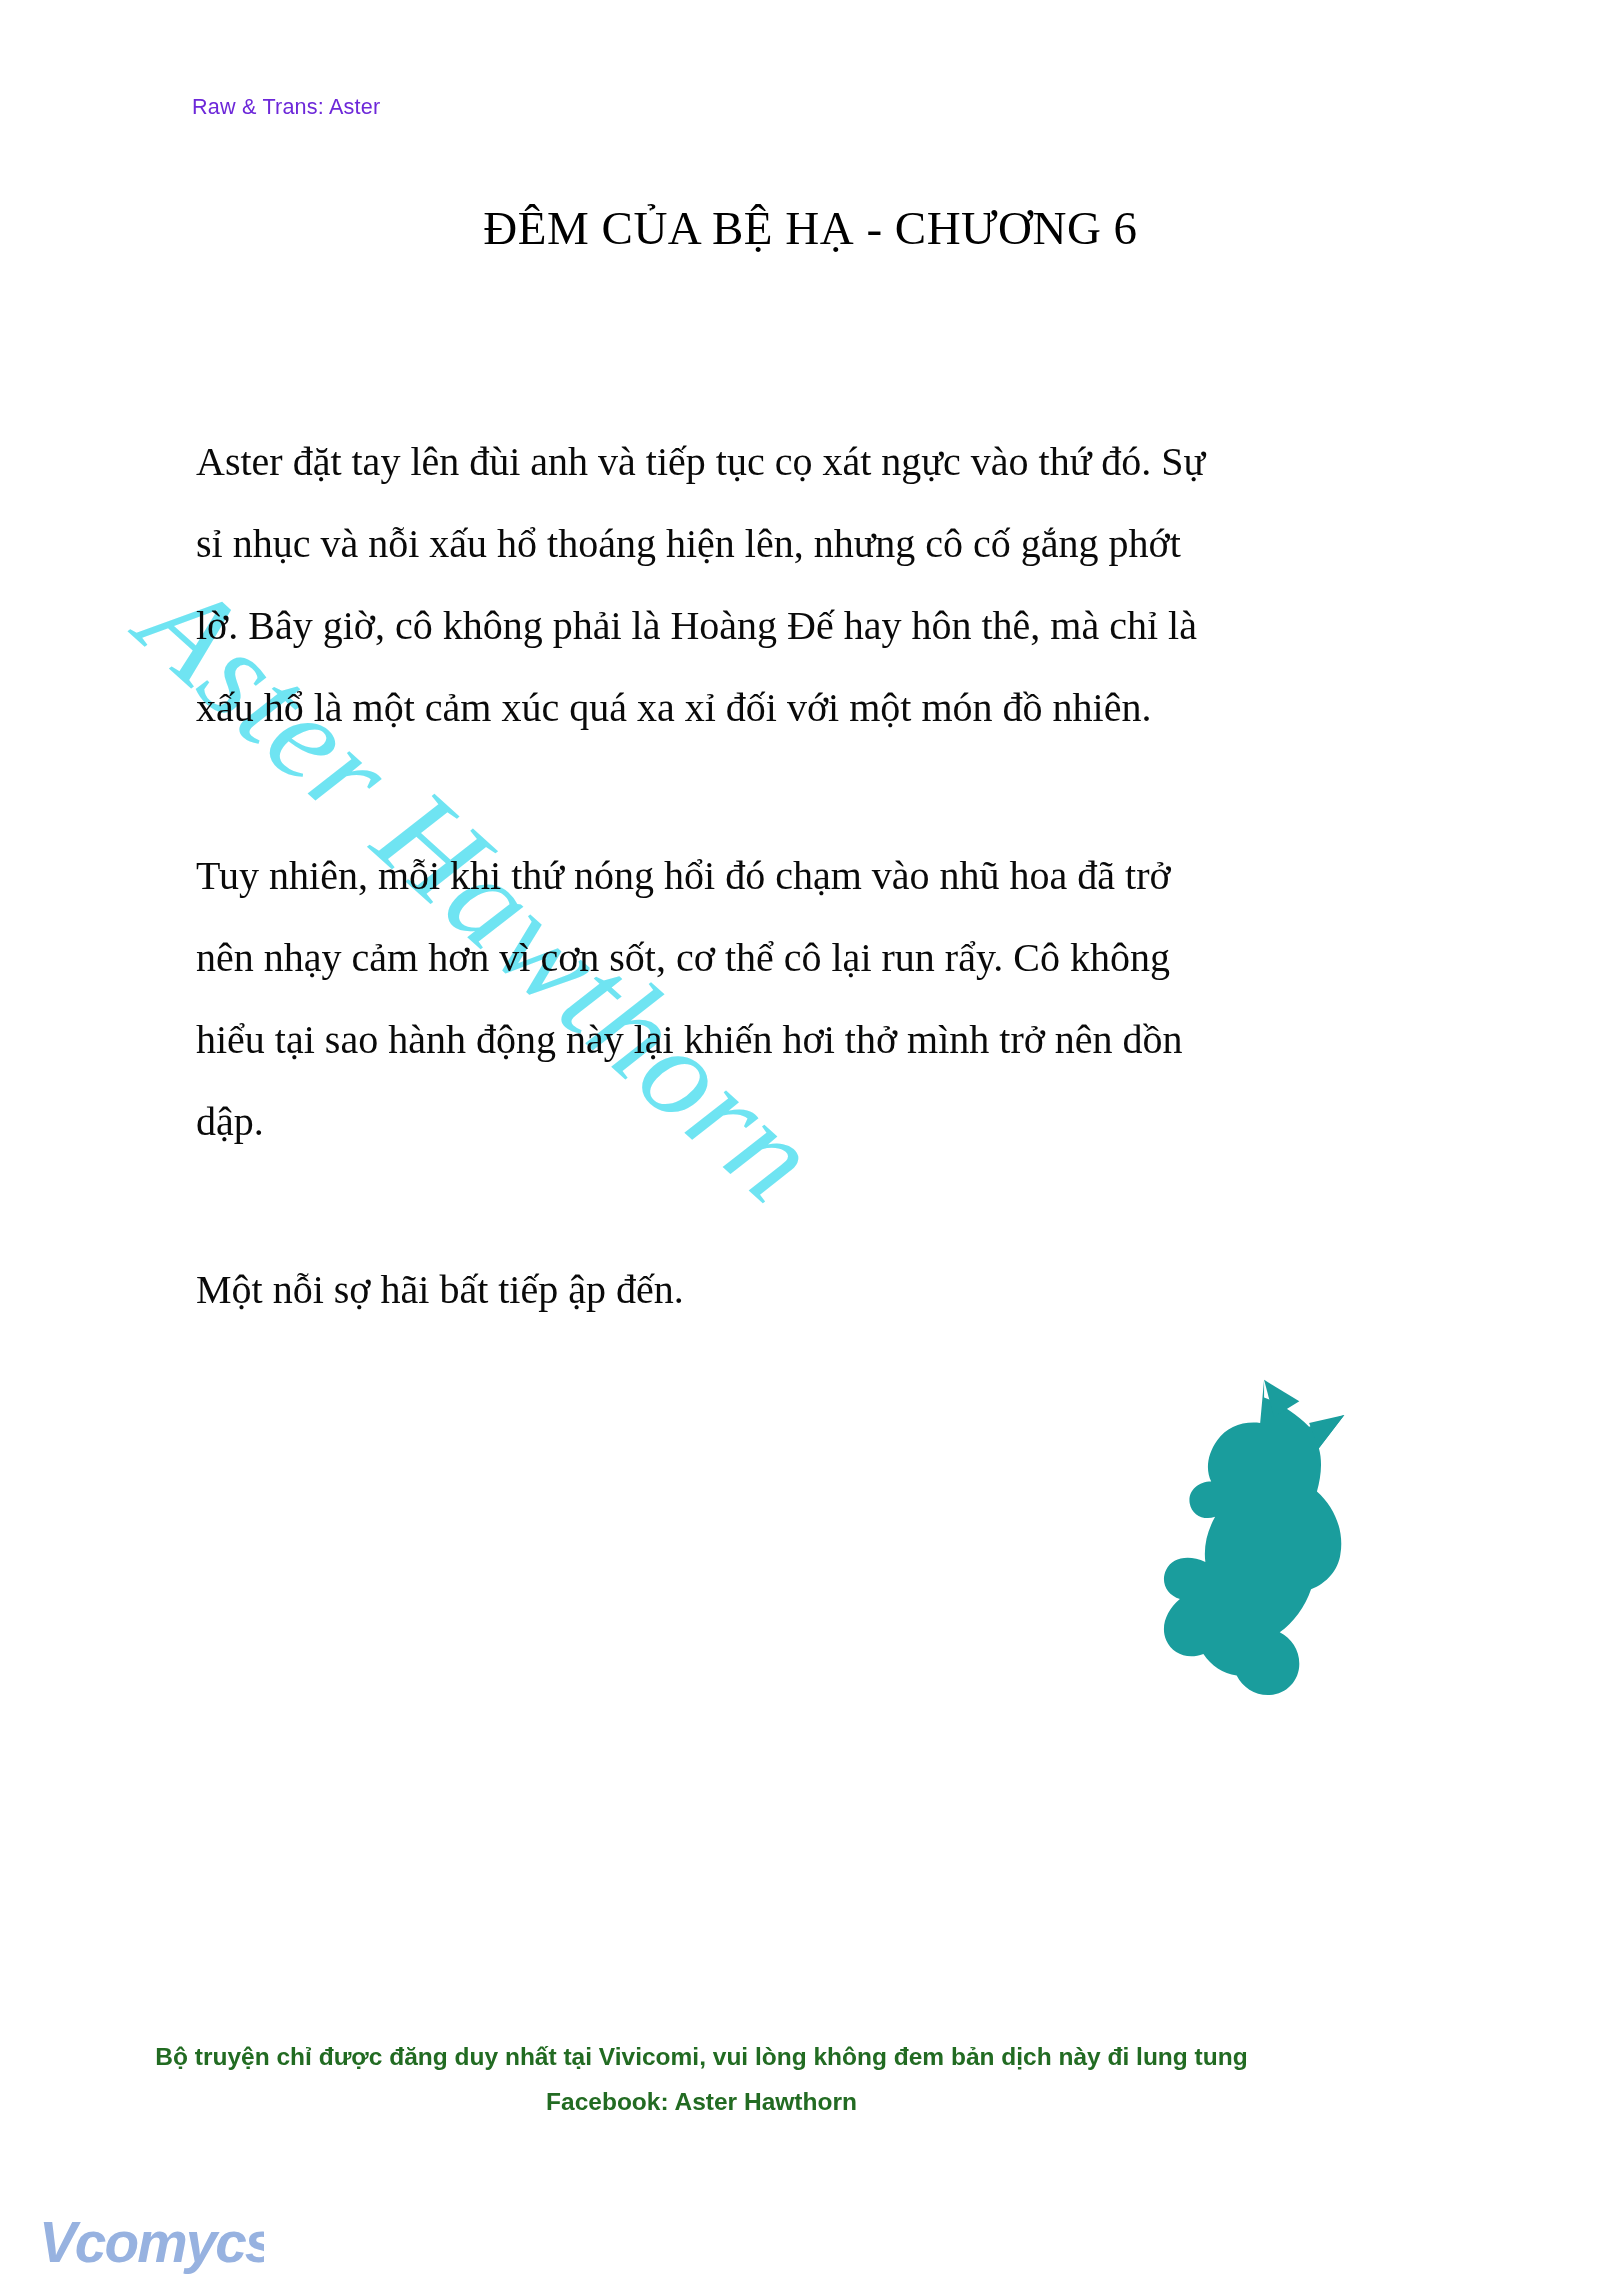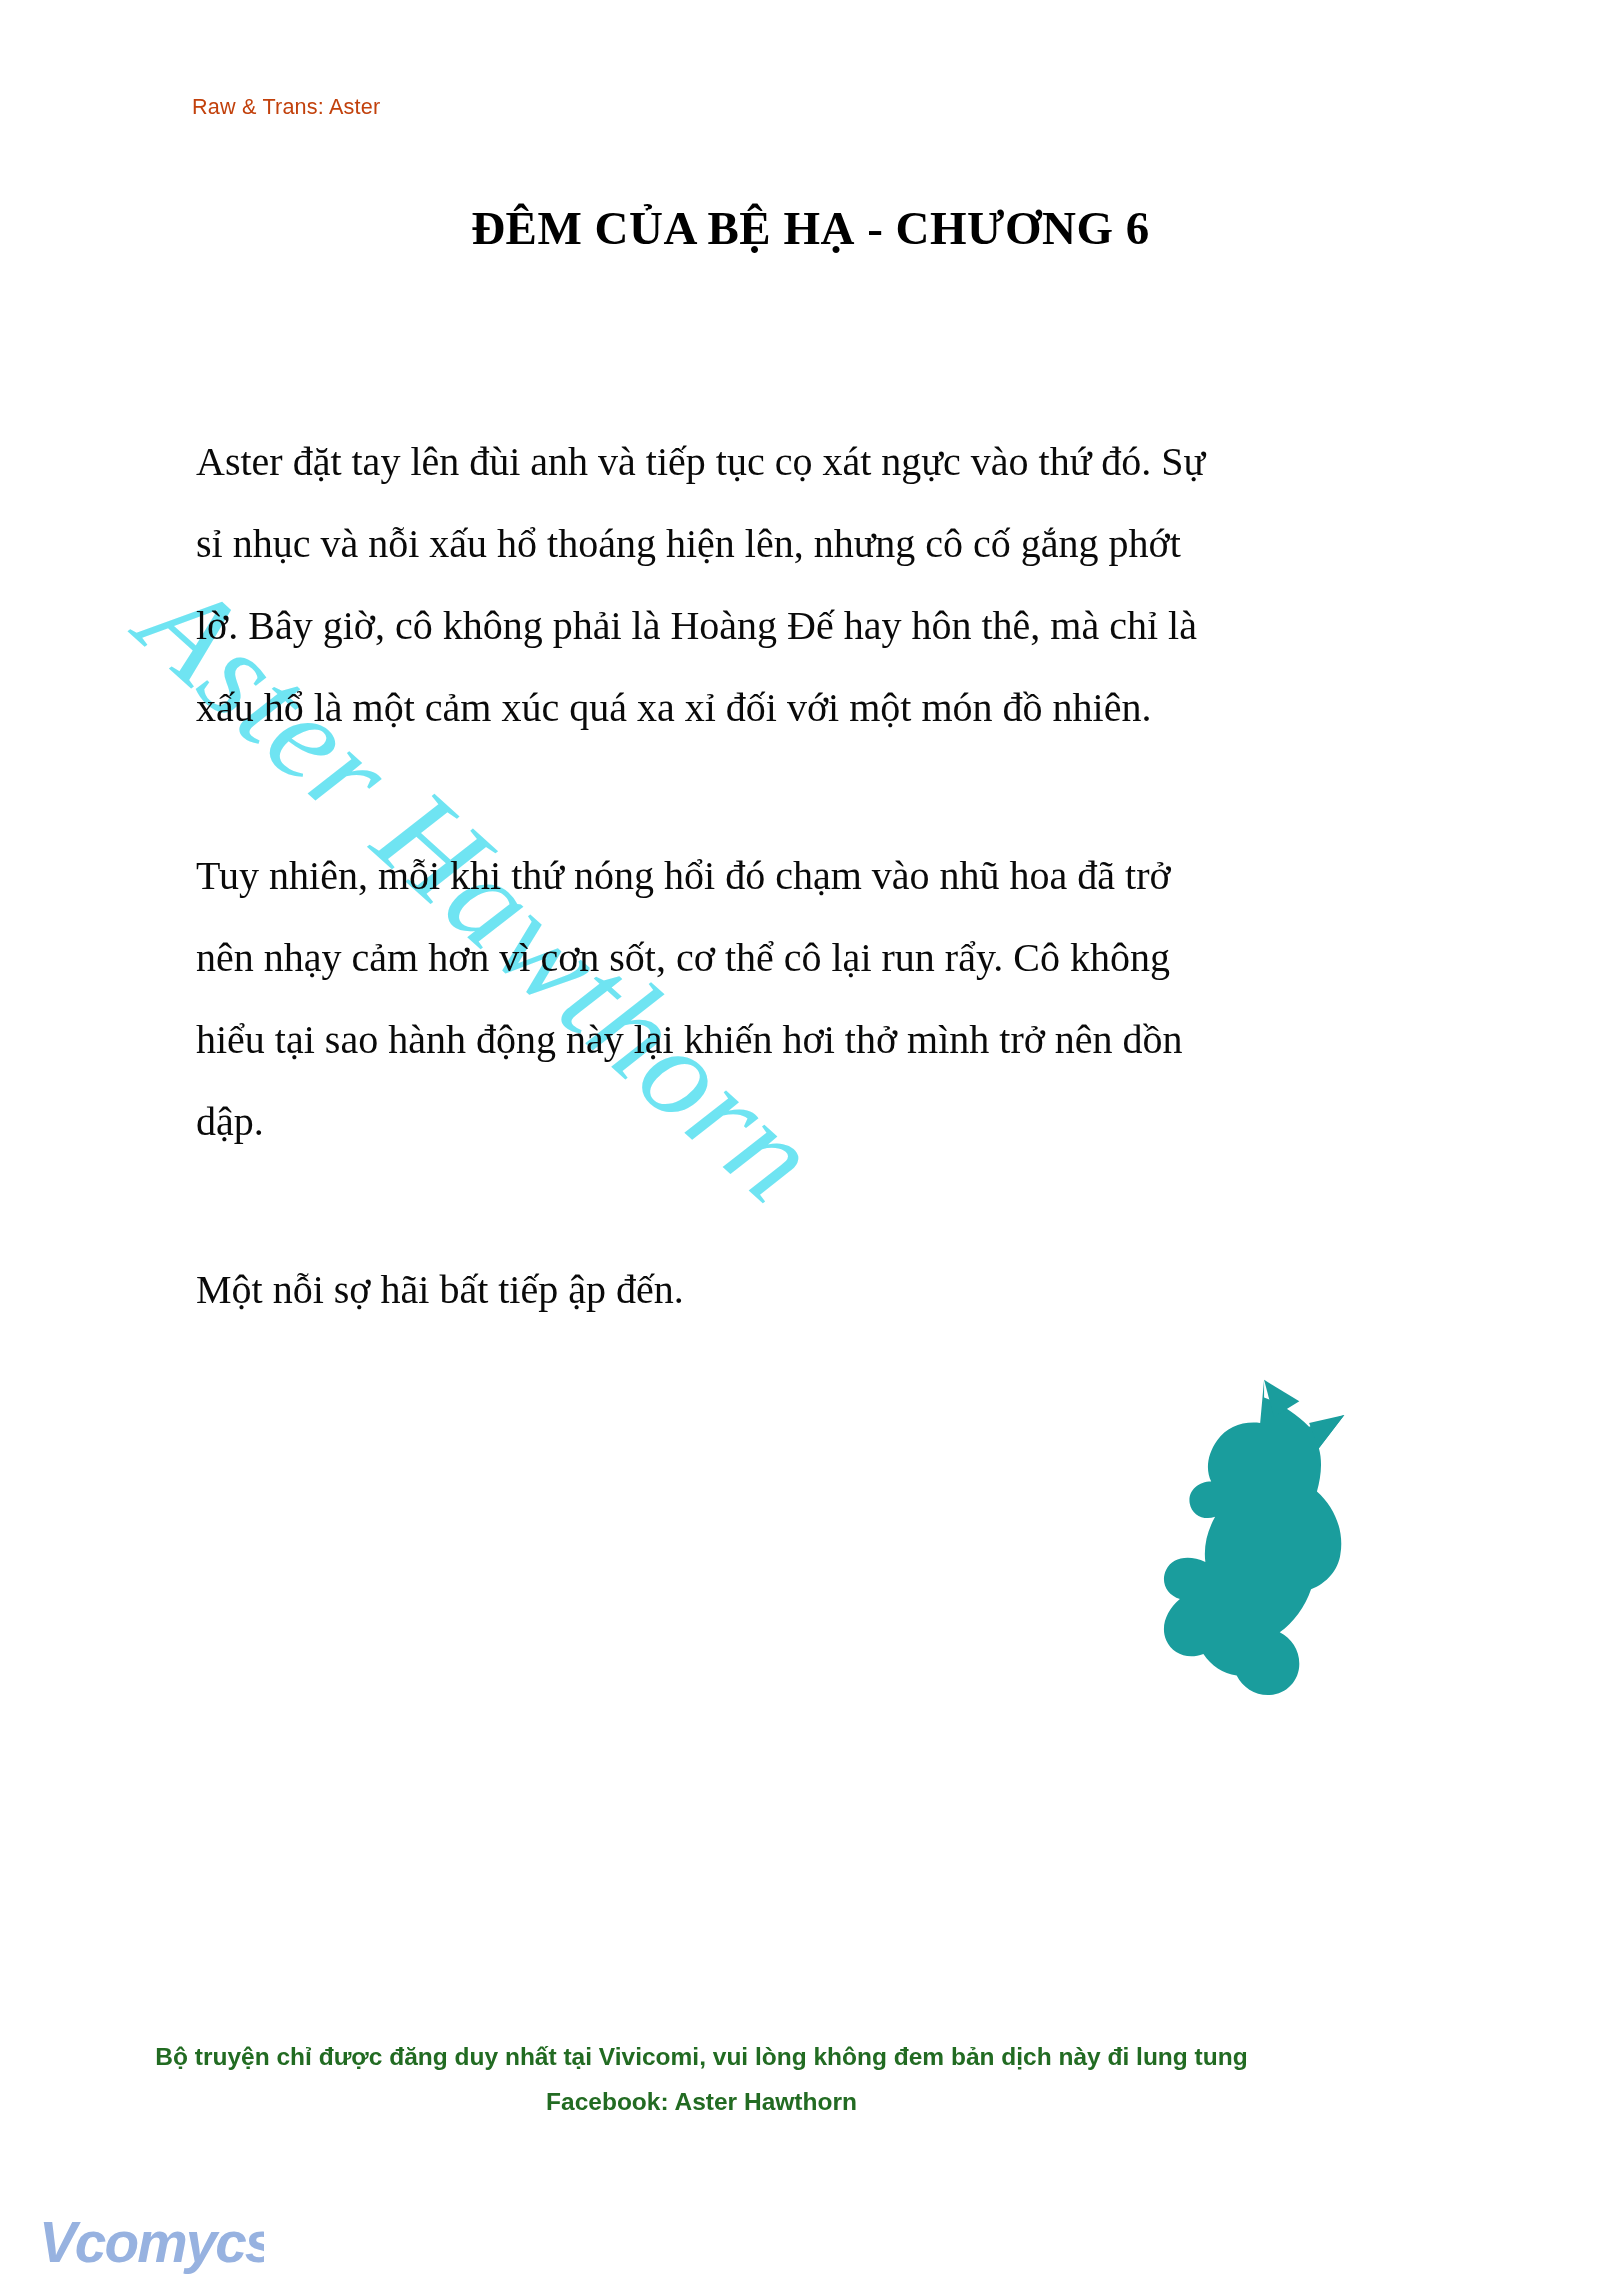--- a/index.html
+++ b/index.html
@@ -17,34 +17,34 @@
     font-family: "Liberation Serif", "DejaVu Serif", serif;
   }
 
   
   .header-note {
     position: absolute;
     left: 192px;
     top: 94px;
     font-family: "Liberation Sans", "DejaVu Sans", sans-serif;
     font-size: 21.6px;
-    color: #c2410c;
+    color: #6d28d9;
     letter-spacing: 0.2px;
     white-space: nowrap;
   }
 
   
   .doc-title {
     position: absolute;
     left: 0;
     top: 201px;
     width: 1621px;
     text-align: center;
     font-family: "Liberation Serif", "DejaVu Serif", serif;
-    font-weight: bold;
+    font-weight: normal;
     font-size: 47px;
     color: #000000;
     letter-spacing: 0.5px;
   }
 
   
   .body-area {
     position: absolute;
     left: 196px;
     top: 421px;

